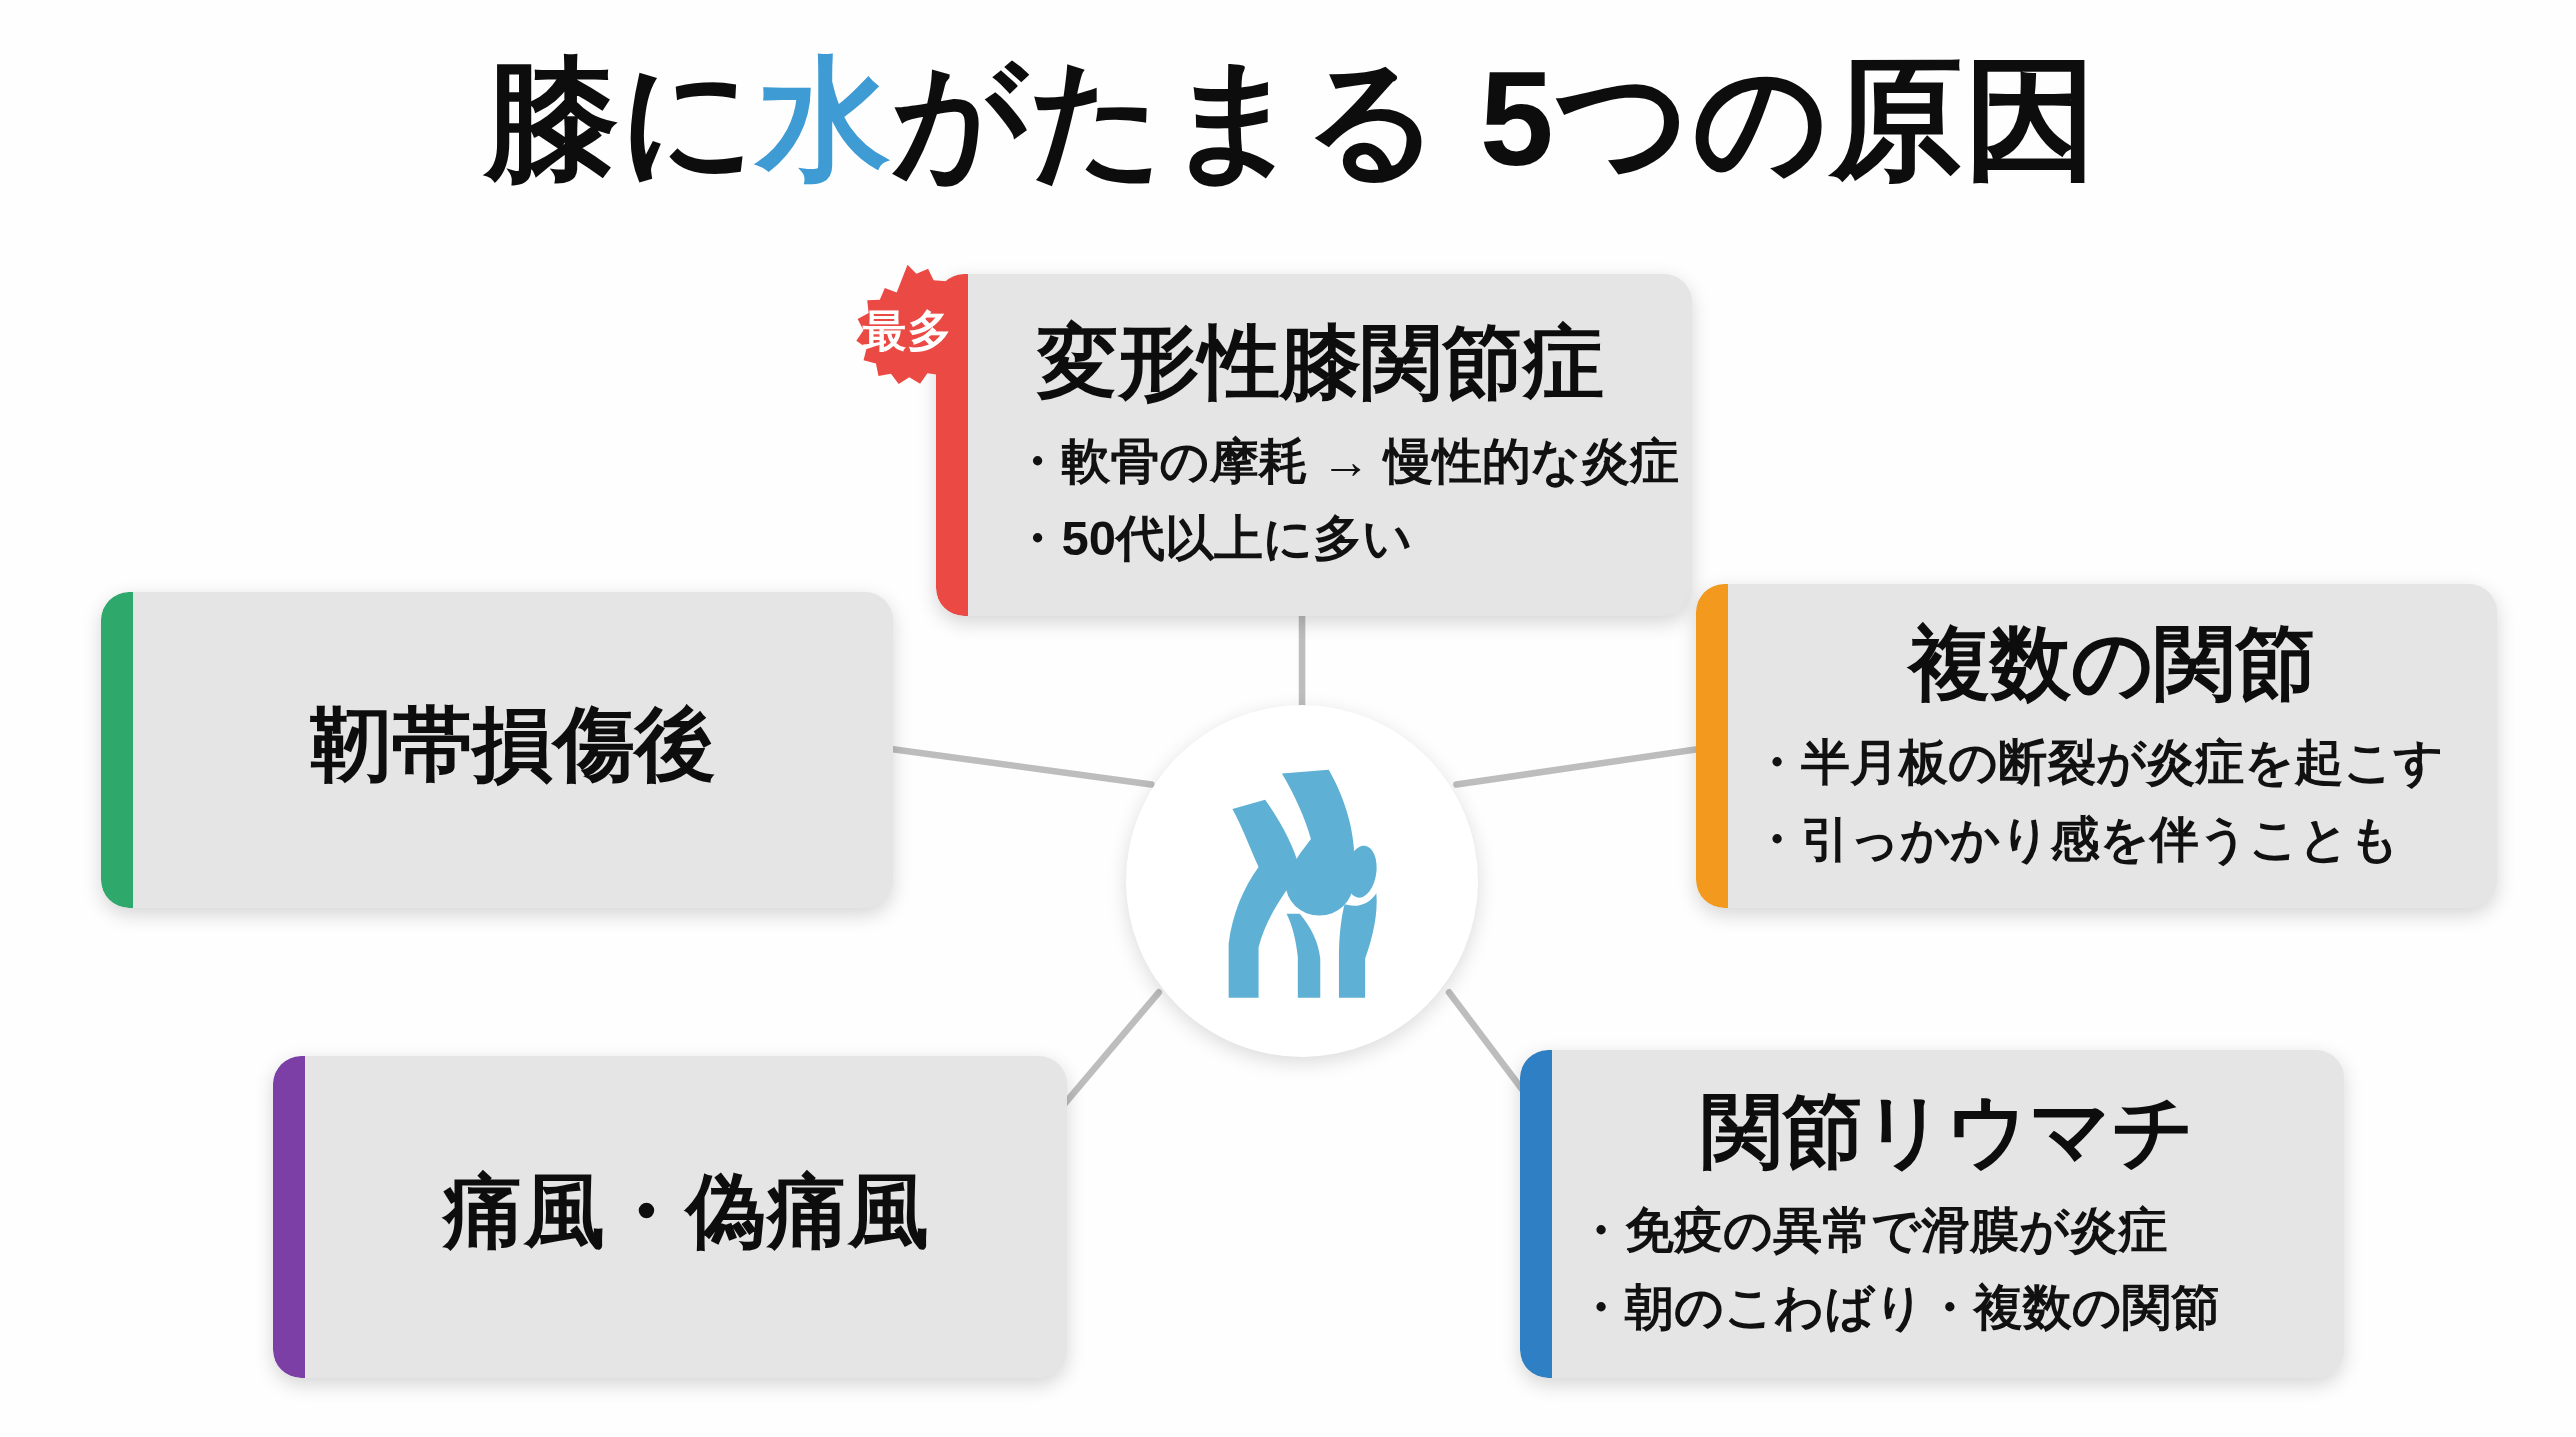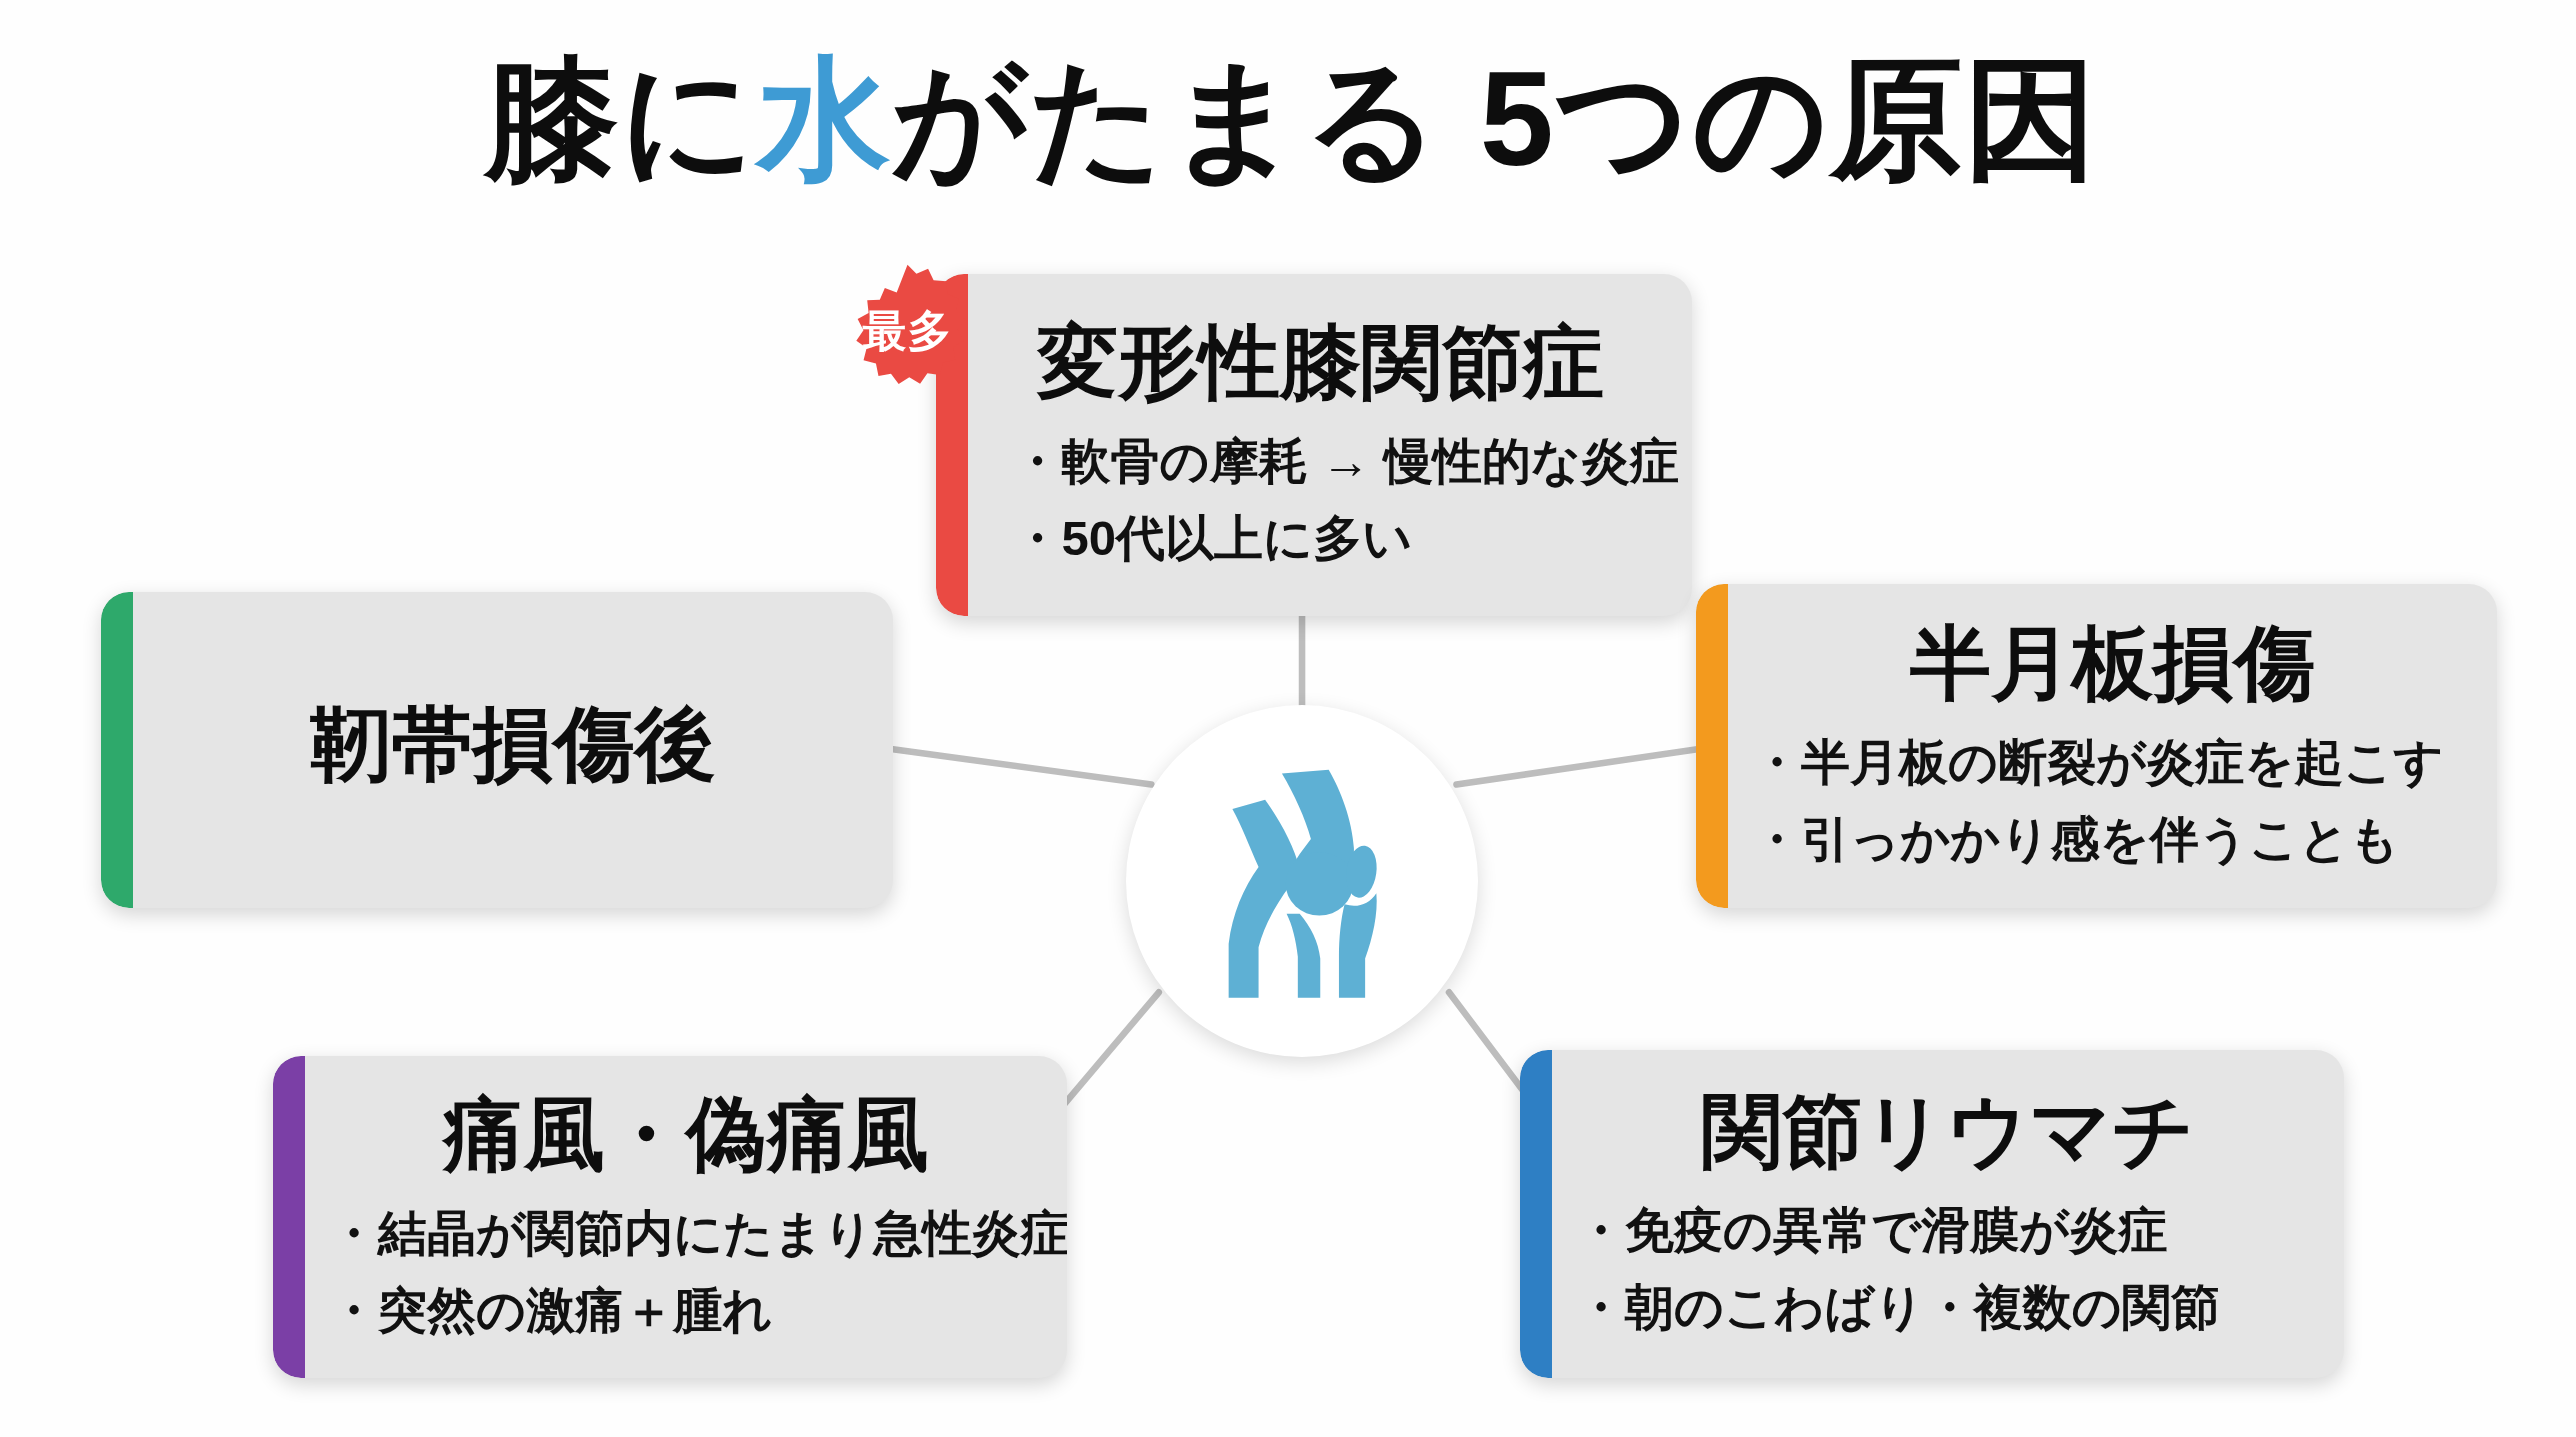--- a/index.html
+++ b/index.html
@@ -254,36 +254,32 @@
   <div class="card" id="card-lig">
     <div class="accent"></div>
     <div class="body">
       <div class="card-title">靭帯損傷後</div>
     </div>
   </div>
 
   <div class="card" id="card-men">
     <div class="accent"></div>
     <div class="body">
-      <div class="card-title">半月板損傷</div>
+      <div class="card-title">複数の関節</div>
       <ul class="bullets">
         <li>・半月板の断裂が炎症を起こす</li>
         <li>・引っかかり感を伴うことも</li>
       </ul>
     </div>
   </div>
 
   <div class="card" id="card-gout">
     <div class="accent"></div>
     <div class="body">
       <div class="card-title">痛風・偽痛風</div>
-      <ul class="bullets">
-        <li>・結晶が関節内にたまり急性炎症</li>
-        <li>・突然の激痛＋腫れ</li>
-      </ul>
     </div>
   </div>
 
   <div class="card" id="card-ra">
     <div class="accent"></div>
     <div class="body">
       <div class="card-title">関節リウマチ</div>
       <ul class="bullets">
         <li>・免疫の異常で滑膜が炎症</li>
         <li>・朝のこわばり・複数の関節</li>

